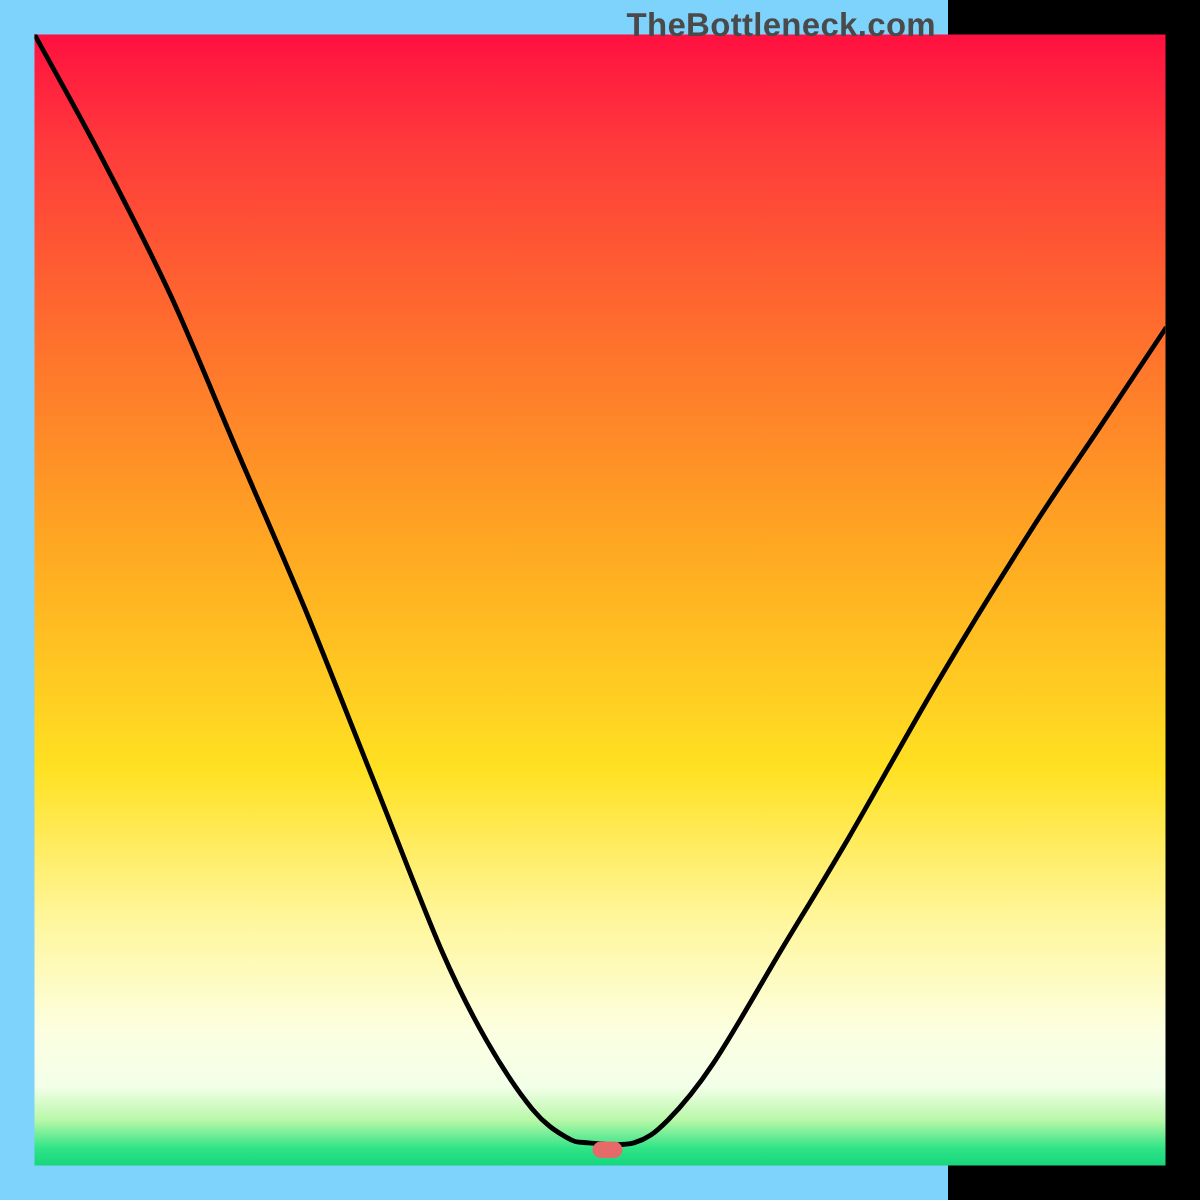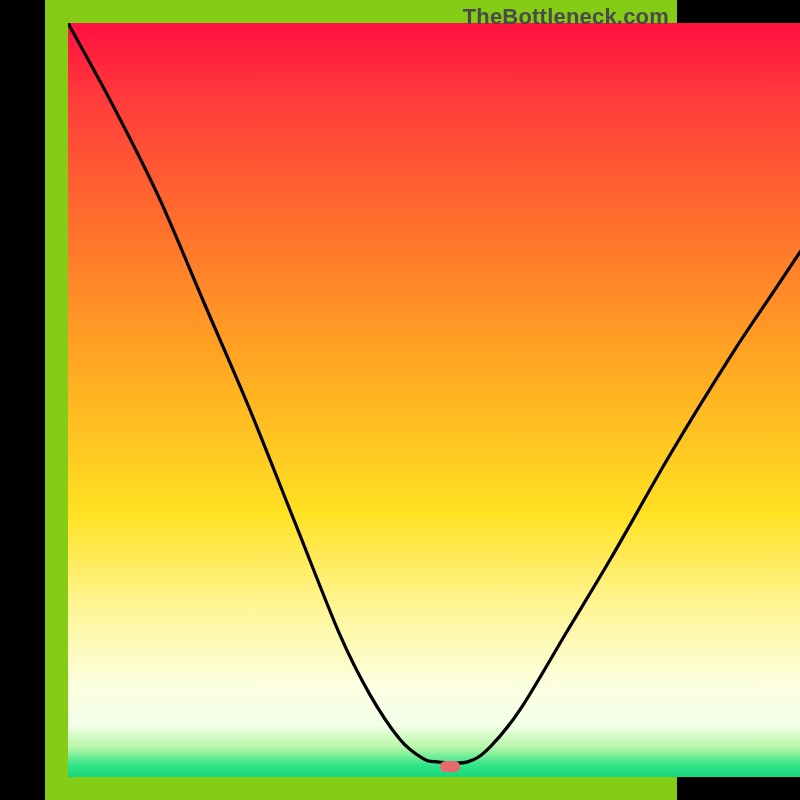--- a/index.html
+++ b/index.html
@@ -8,22 +8,21 @@
     width: 800px;
     height: 800px;
     background: #000;
     overflow: hidden;
     font-family: Arial, Helvetica, sans-serif;
   }
   .frame {
     position: relative;
     width: 632px;
     height: 800px;
-    background: #84cc16;
-    margin-left: 45px;
+    background: #7dd3fc;
   }
   .watermark {
     position: absolute;
     top: 4px;
     right: 8px;
     color: #4a4a4a;
     font-size: 22px;
     font-weight: 600;
     letter-spacing: 0.2px;
     z-index: 3;

